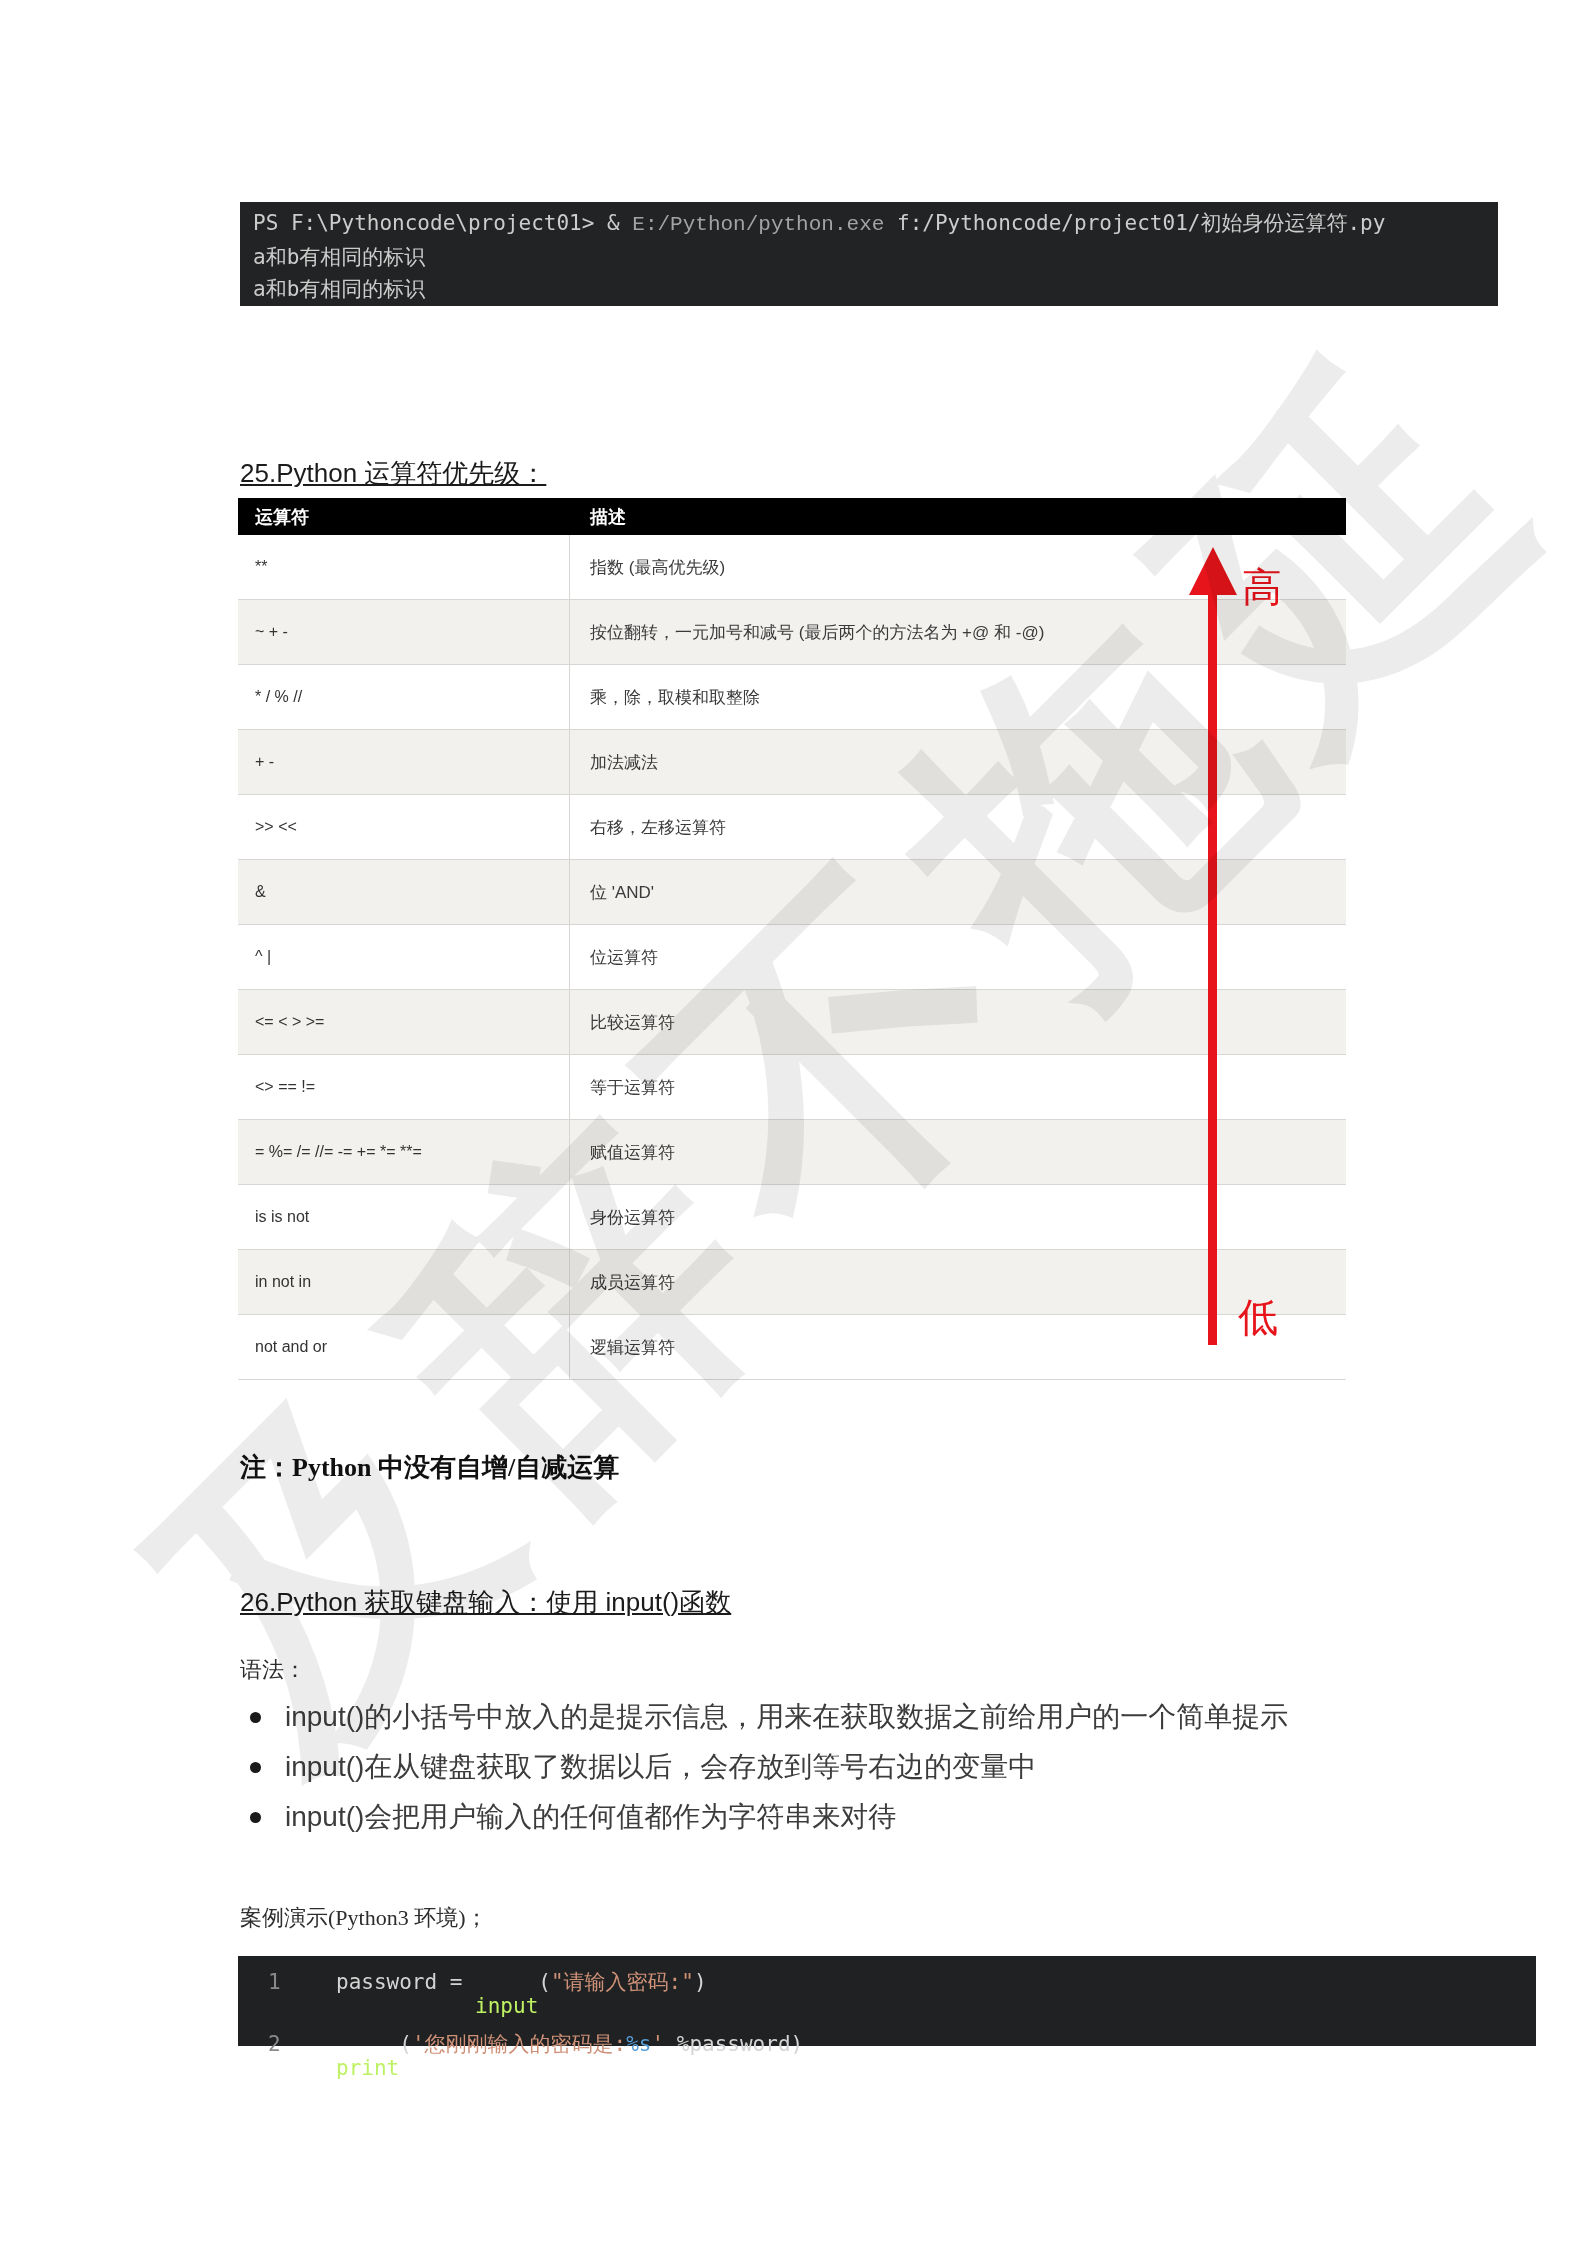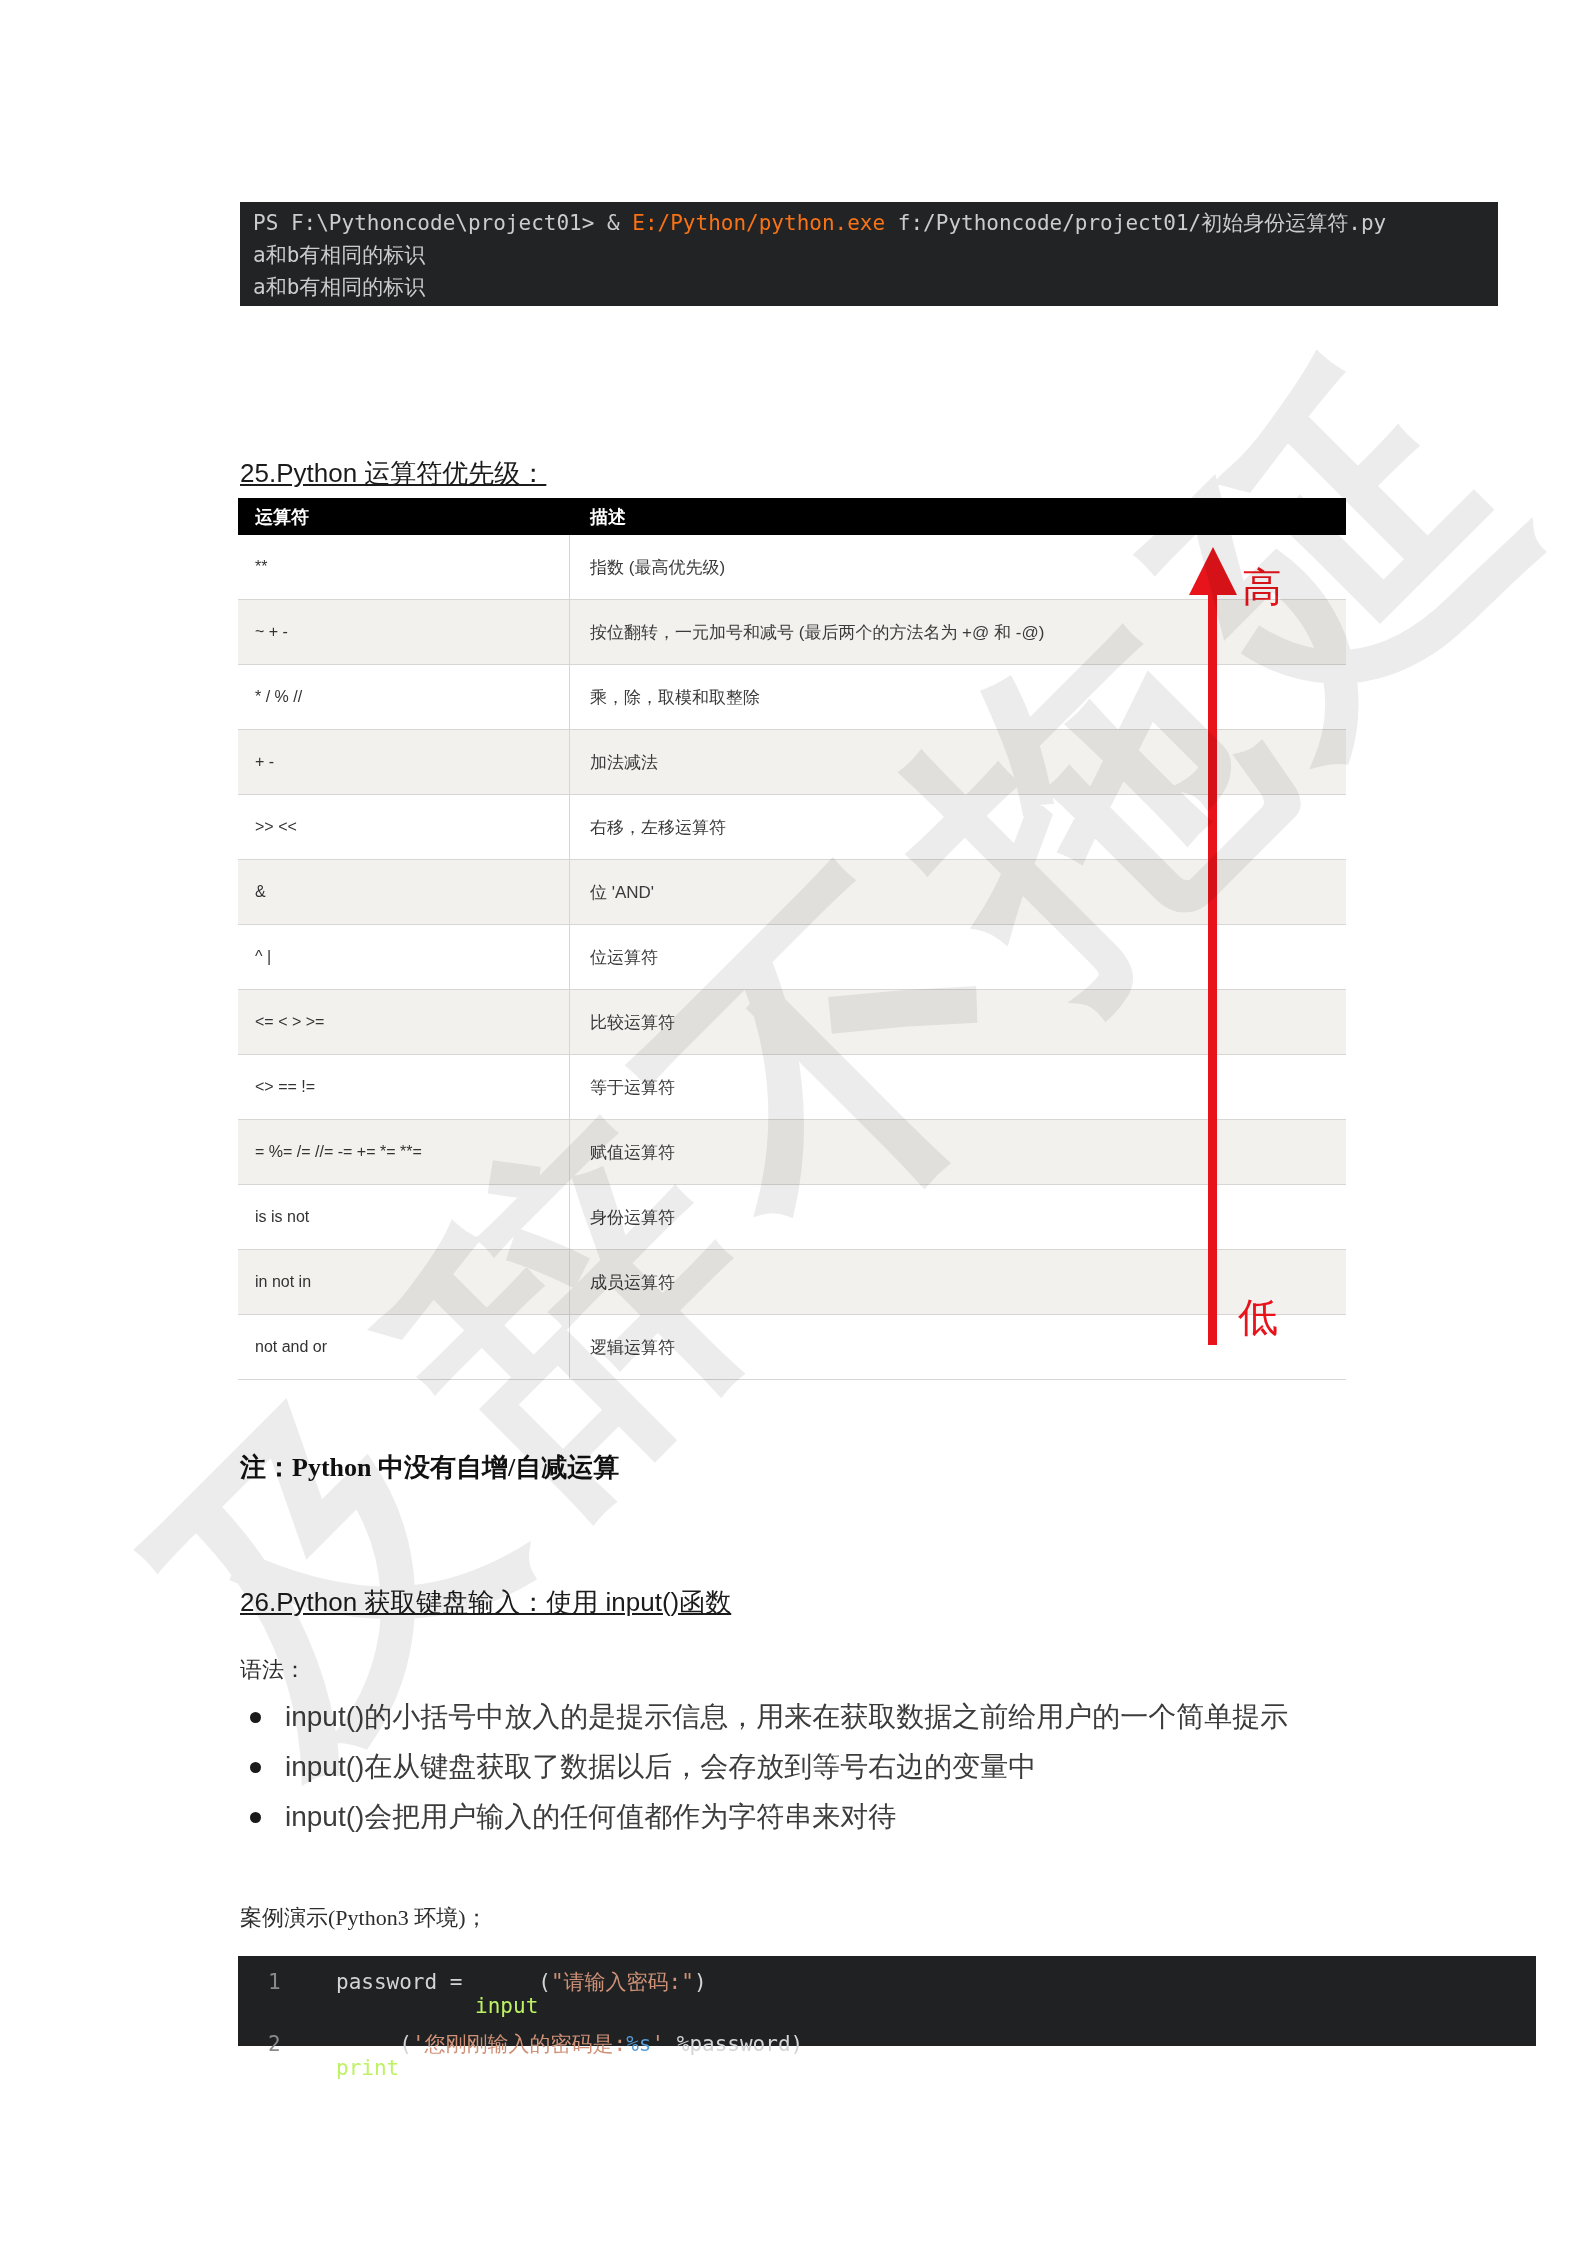--- a/index.html
+++ b/index.html
@@ -11,21 +11,21 @@
   .abs { position:absolute; }
 
   
   .terminal {
     left:240px; top:202px; width:1258px; height:104px;
     background:#222324; color:#cccccc;
     font-family:"DejaVu Sans Mono", monospace;
     font-size:21px; line-height:32px;
     padding:5px 0 0 13px;
   }
-  .t-yellow { color:#f97316; }
+  .t-yellow { color:#a3a3a3;font-family:Liberation Mono, monospace; }
 
   
   .h-sec { color:#1b1b1b; font-size:26px;text-decoration:underline; }
   .note-line { color:#111111; font-size:26px; font-weight:bold; font-family:"Liberation Serif", serif; }
   .label-serif { color:#2d2d2d; font-size:22px; font-family:"Liberation Serif", serif; }
 
   
   .op-table { left:238px; top:498px; width:1108px; }
   .thead {
     display:flex; background:#000000; color:#ffffff;

